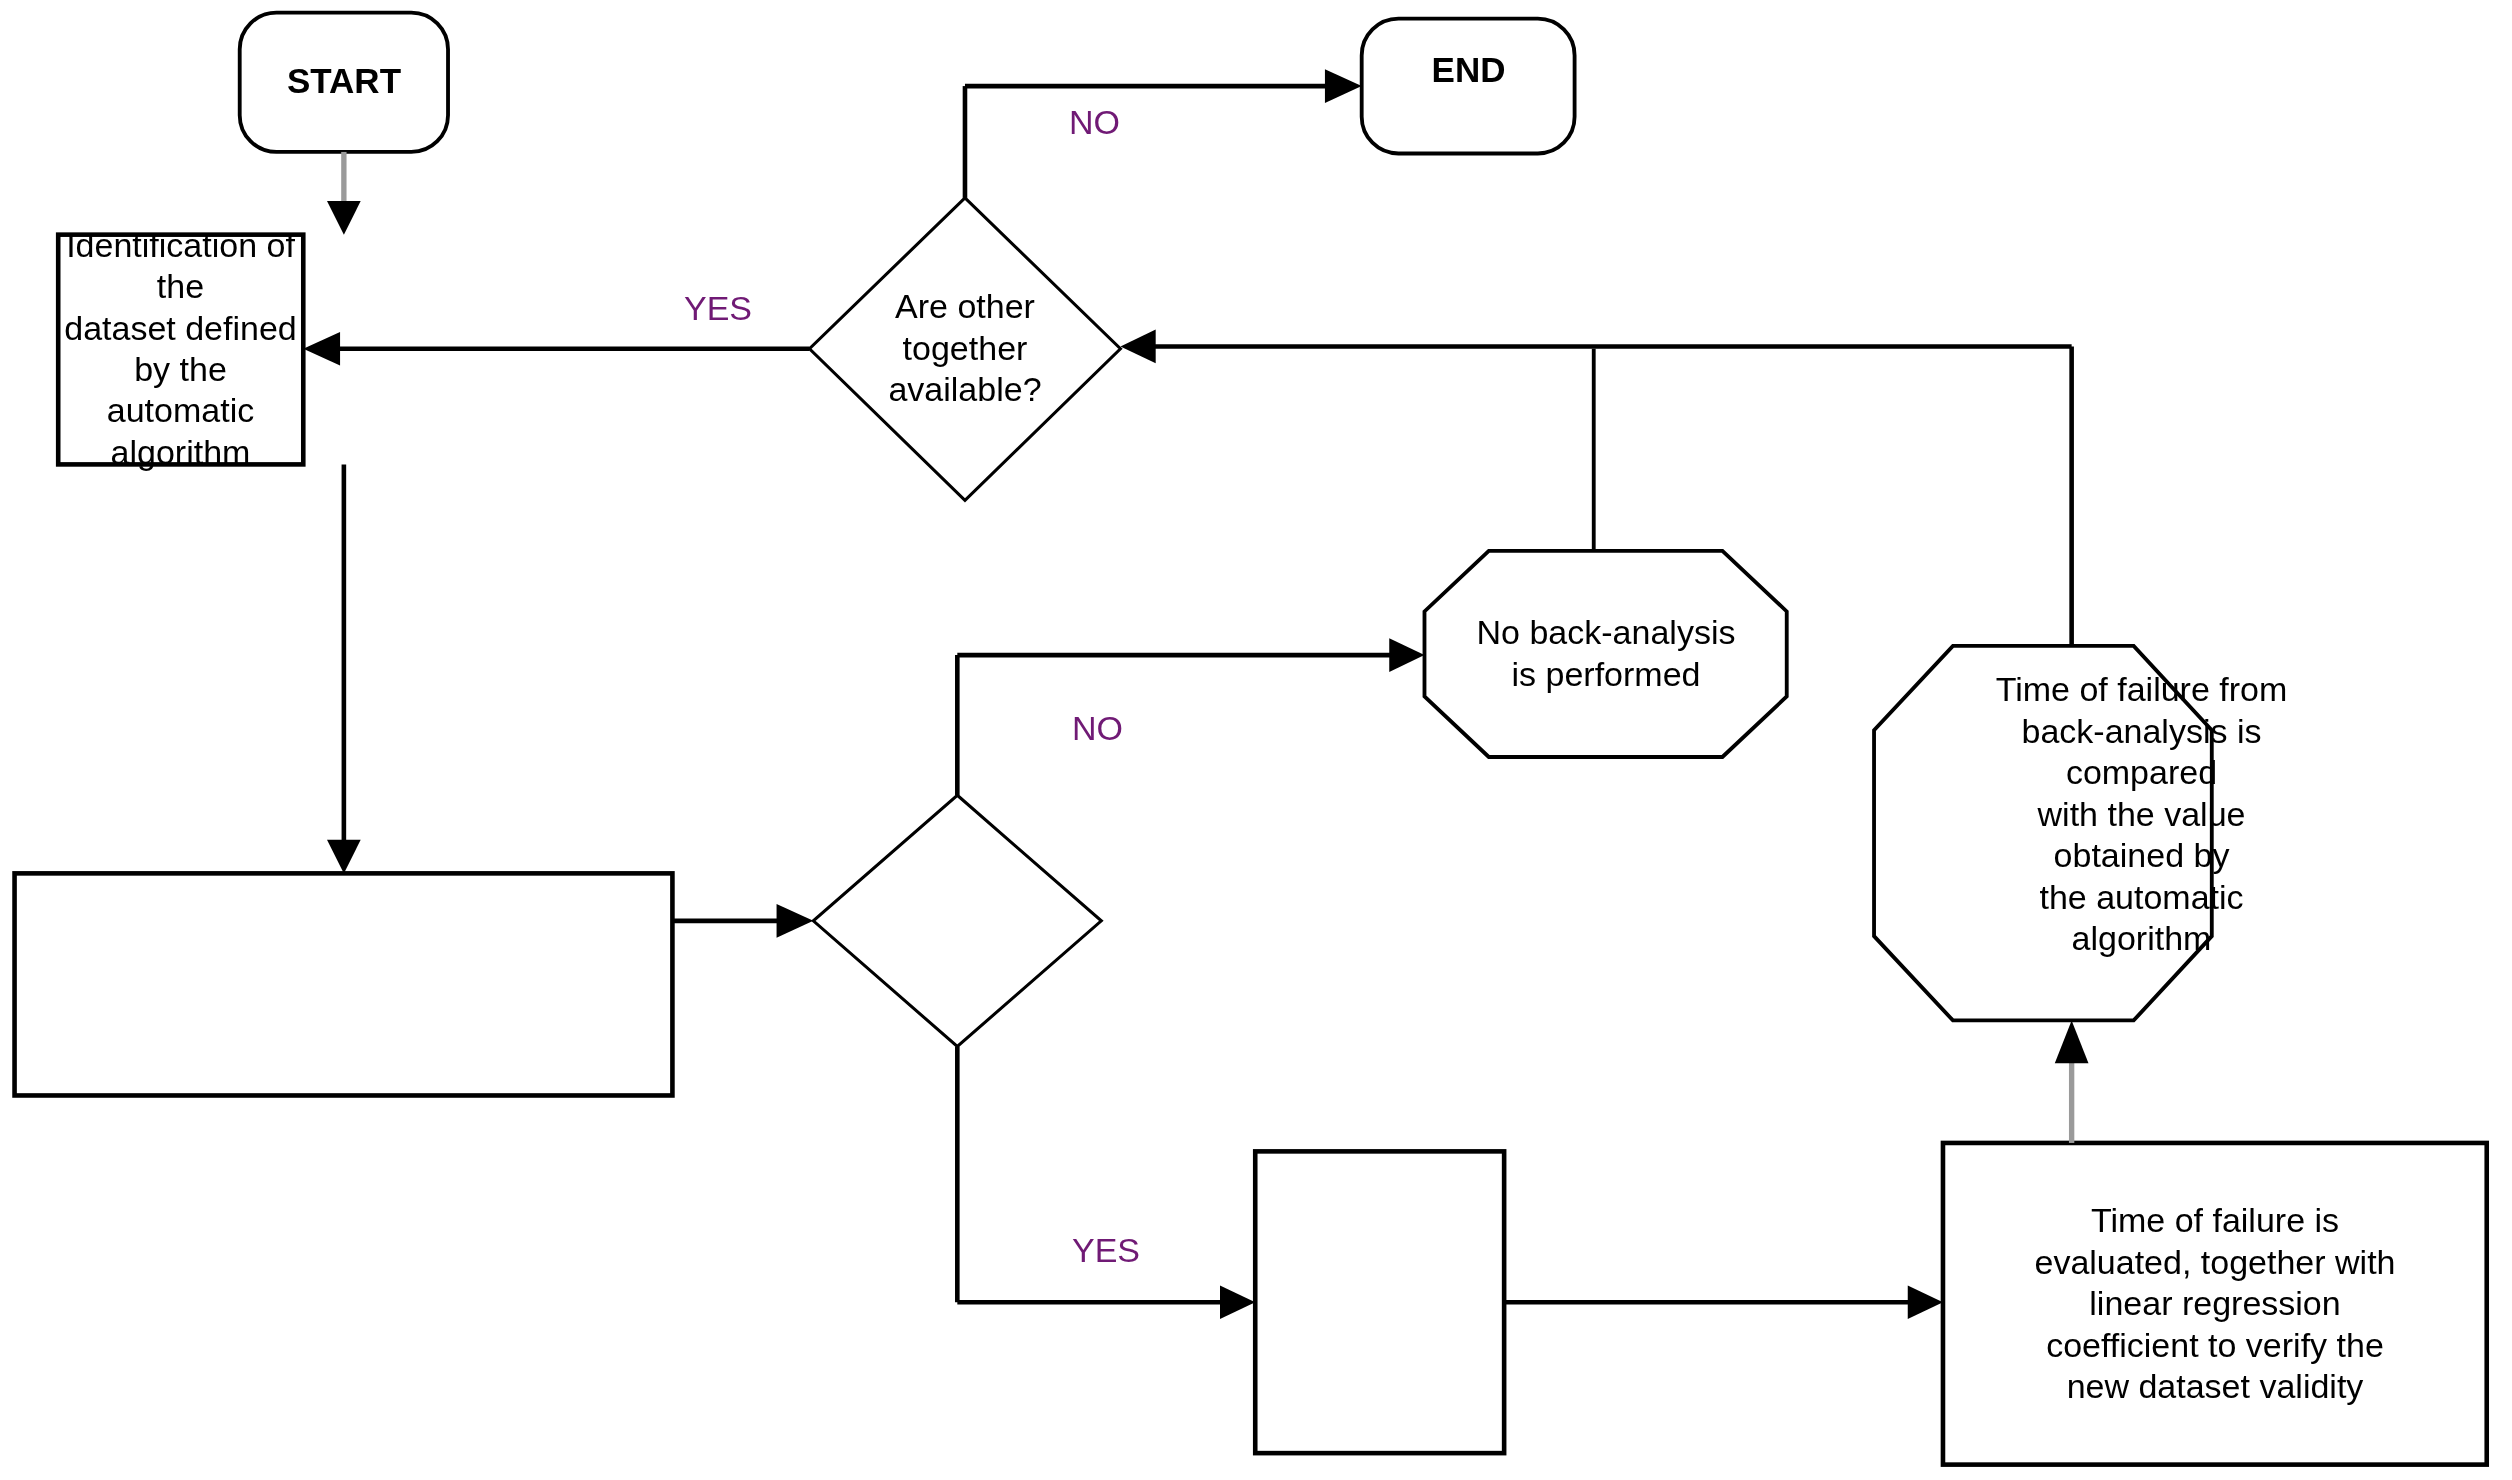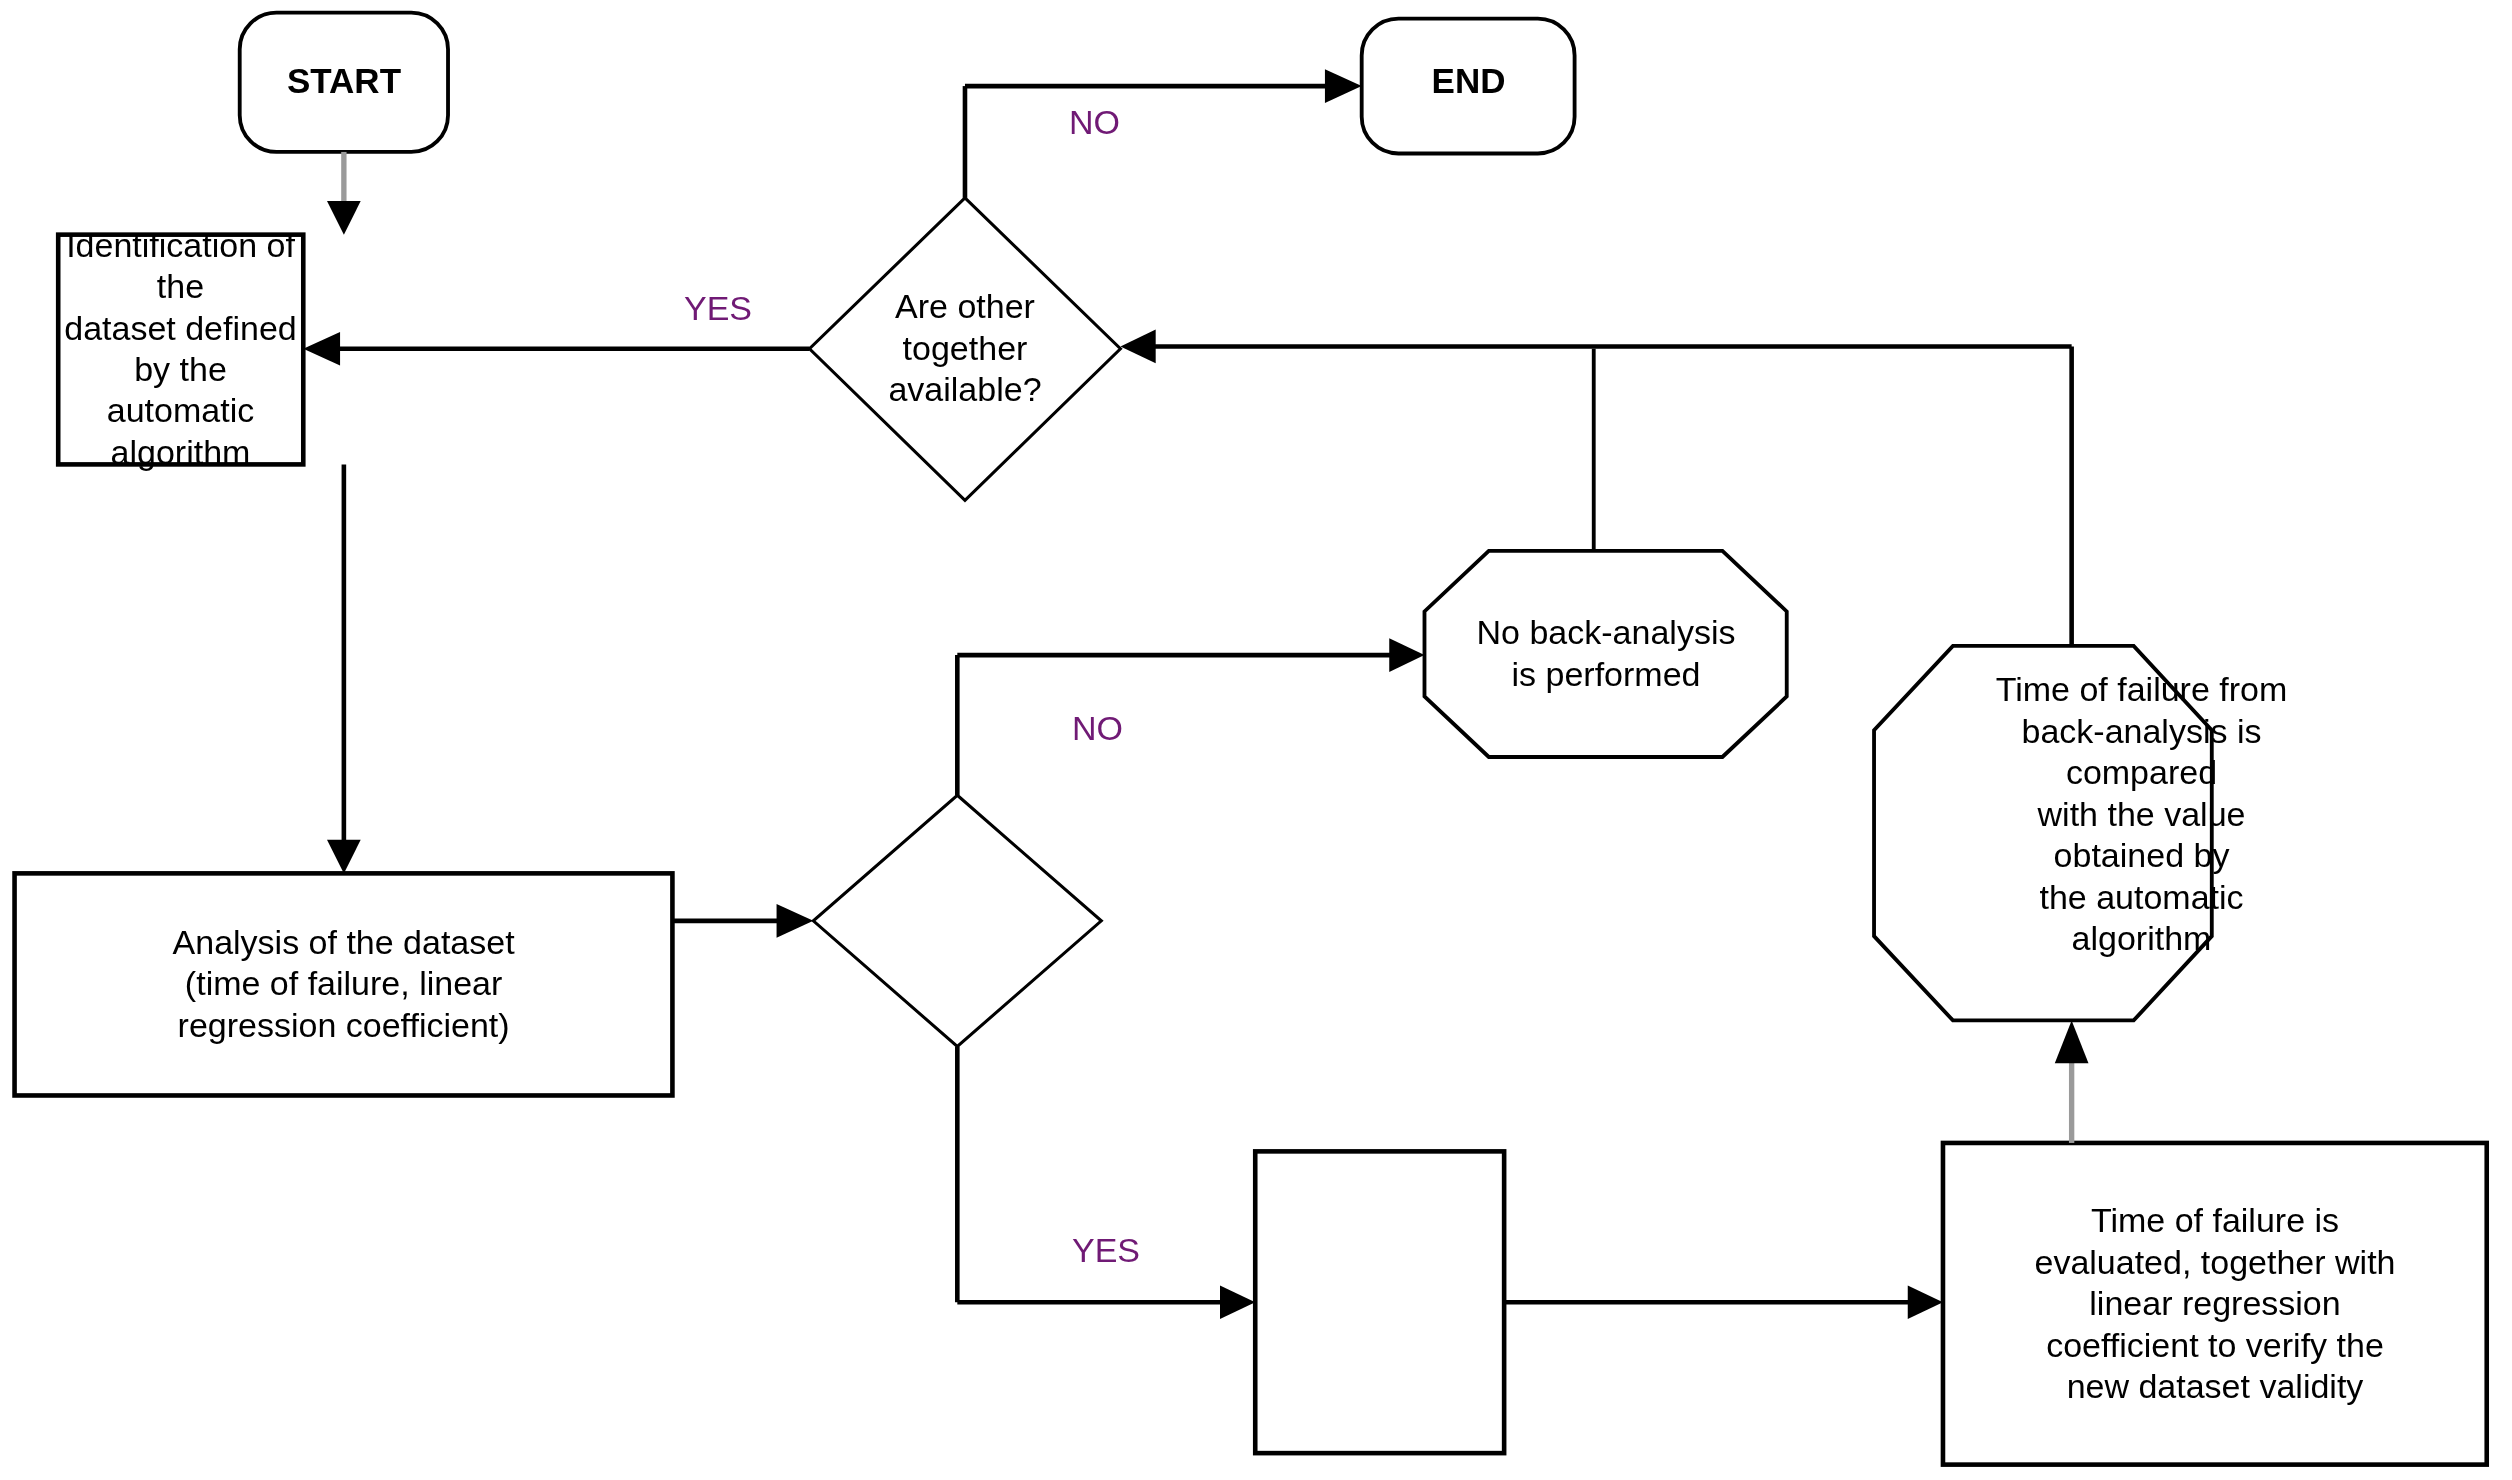--- a/index.html
+++ b/index.html
@@ -141,33 +141,30 @@
     <line x1="2705" y1="452" x2="1505" y2="452" stroke="#000000" stroke-width="6"></line>
     <polygon points="1509,430 1509,474 1463,452" fill="#000000"></polygon>
 
     
     <line x1="2081" y1="719" x2="2081" y2="455" stroke="#000000" stroke-width="5"></line>
 
   </svg>
 
   <div class="node-label terminal-label" style="left:240px; top:12.3px; width:208px; height:139px;">START</div>
 
-  <div class="node-label terminal-label" style="left:1362px; top:14px; width:213px; height:135px;">END</div>
+  <div class="node-label terminal-label" style="left:1362px; top:3px; width:213px; height:135px;">END</div>
 
   <div class="node-label" style="left:58px; top:234px; width:245px; height:230px;">Identification of the
 dataset defined by the
 automatic algorithm</div>
 
   <div class="node-label" style="left:835px; top:272px; width:260px; height:153px;">Are other
 together
 available?</div>
 
-  <div class="node-label" style="left:14.6px; top:873px; width:658px; height:222px;">Analysis of the dataset
-(time of failure, linear
-regression coefficient)</div>
 
 
   <div class="node-label" style="left:1432px; top:590px; width:348px; height:127px;">No back-analysis
 is performed</div>
 
   <div class="node-label" style="left:1972px; top:712px; width:339px; height:205px;">Time of failure from
 back-analysis is compared
 with the value obtained by
 the automatic algorithm</div>
 

